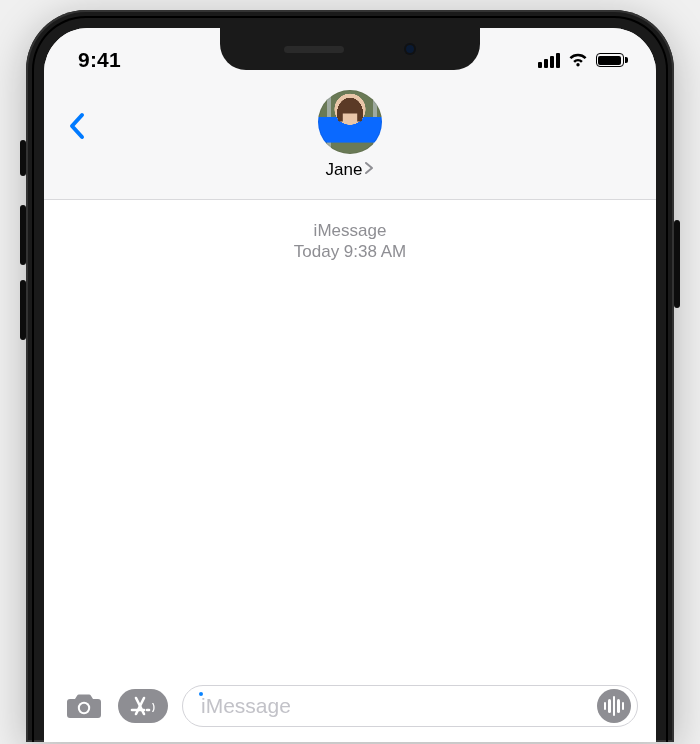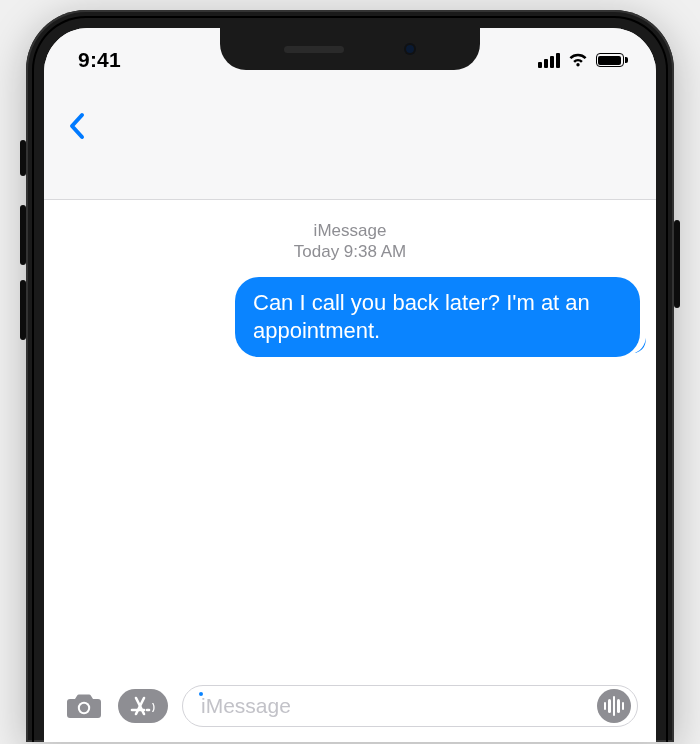--- a/index.html
+++ b/index.html
@@ -308,33 +308,39 @@
         </div>
       </div>
     </div>
 
     <div class="nav-header">
       <div class="back-btn">
         <svg width="20" height="30" viewBox="0 0 20 30">
           <polyline points="14,4 4,15 14,26" fill="none" stroke="#007aff" stroke-width="4" stroke-linecap="round" stroke-linejoin="round"></polyline>
         </svg>
       </div>
+      <div class="contact">
+        <div class="avatar"></div>
+        <div class="contact-name-row">
+          <span>Jane</span>
+          <span class="chev">
+            <svg width="10" height="14" viewBox="0 0 10 14">
+                <polyline points="2,2 8,7 2,12" fill="none" stroke="#8e8e93" stroke-width="2" stroke-linecap="round" stroke-linejoin="round"></polyline>
+              </svg>
+          </span>
+        </div>
+      </div>
     </div>
 
     <div class="conversation">
       <div class="thread-header">
         <span class="line1">iMessage</span>
         <span class="line2">Today 9:38 AM</span>
       </div>
 
-      <div class="bubble-row outgoing">
-        <div class="bubble outgoing">
-          <span>Can I call you back later? I'm at an appointment.</span>
-        </div>
-      </div>
     </div>
 
     <div class="compose-bar">
       <div class="tool-icon camera-icon">
         <svg width="38" height="30" viewBox="0 0 38 30">
           <path d="M5 8h5l2.2-3.5a2 2 0 0 1 1.7-1h10.2a2 2 0 0 1 1.7 1L28 8h5a3 3 0 0 1 3 3v13a3 3 0 0 1-3 3H5a3 3 0 0 1-3-3V11a3 3 0 0 1 3-3z" fill="#8e8e93"></path>
           <circle cx="19" cy="17" r="6.2" fill="#fff"></circle>
           <circle cx="19" cy="17" r="4.2" fill="#8e8e93"></circle>
         </svg>
       </div>

